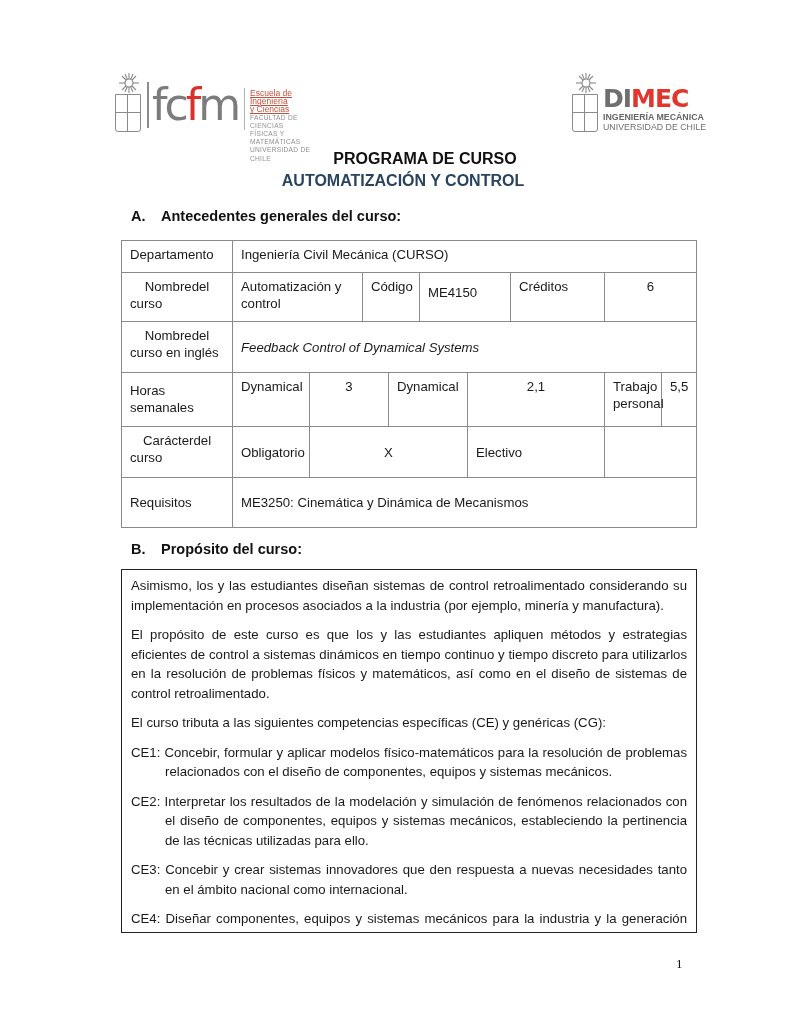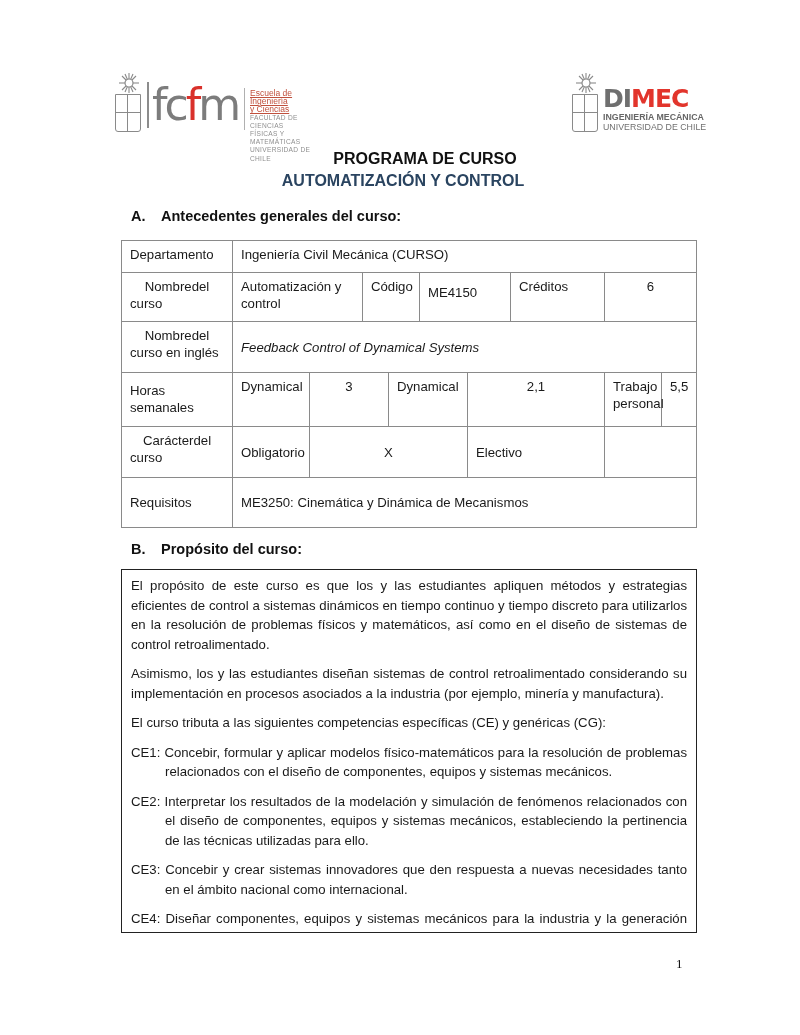--- a/index.html
+++ b/index.html
@@ -229,22 +229,22 @@
     <td colspan="10" class="mid">ME3250: Cinemática y Dinámica de Mecanismos</td>
   </tr>
 </tbody>
   </table>
 
 <div class="abs section-heading sec-b">
   <span class="letter">B.</span><span>Propósito del curso:</span>
 </div>
 
 <div class="abs purpose-box">
+  <p>Asimismo, los y las estudiantes diseñan sistemas de control retroalimentado considerando su implementación en procesos asociados a la industria (por ejemplo, minería y manufactura).</p>
   <p>El propósito de este curso es que los y las estudiantes apliquen métodos y estrategias eficientes de control a sistemas dinámicos en tiempo continuo y tiempo discreto para utilizarlos en la resolución de problemas físicos y matemáticos, así como en el diseño de sistemas de control retroalimentado.</p>
-  <p>Asimismo, los y las estudiantes diseñan sistemas de control retroalimentado considerando su implementación en procesos asociados a la industria (por ejemplo, minería y manufactura).</p>
   <p>El curso tributa a las siguientes competencias específicas (CE) y genéricas (CG):</p>
   <div class="comp"><span>CE1:</span> <span>Concebir, formular y aplicar modelos físico-matemáticos para la resolución de problemas relacionados con el diseño de componentes, equipos y sistemas mecánicos.</span></div>
   <div class="comp"><span>CE2:</span> <span>Interpretar los resultados de la modelación y simulación de fenómenos relacionados con el diseño de componentes, equipos y sistemas mecánicos, estableciendo la pertinencia de las técnicas utilizadas para ello.</span></div>
   <div class="comp"><span>CE3:</span> <span>Concebir y crear sistemas innovadores que den respuesta a nuevas necesidades tanto en el ámbito nacional como internacional.</span></div>
   <div class="comp"><span>CE4:</span> <span>Diseñar componentes, equipos y sistemas mecánicos para la industria y la generación de</span></div>
 </div>
 
 <div class="abs page-number">1</div>
 
 </body></html>

